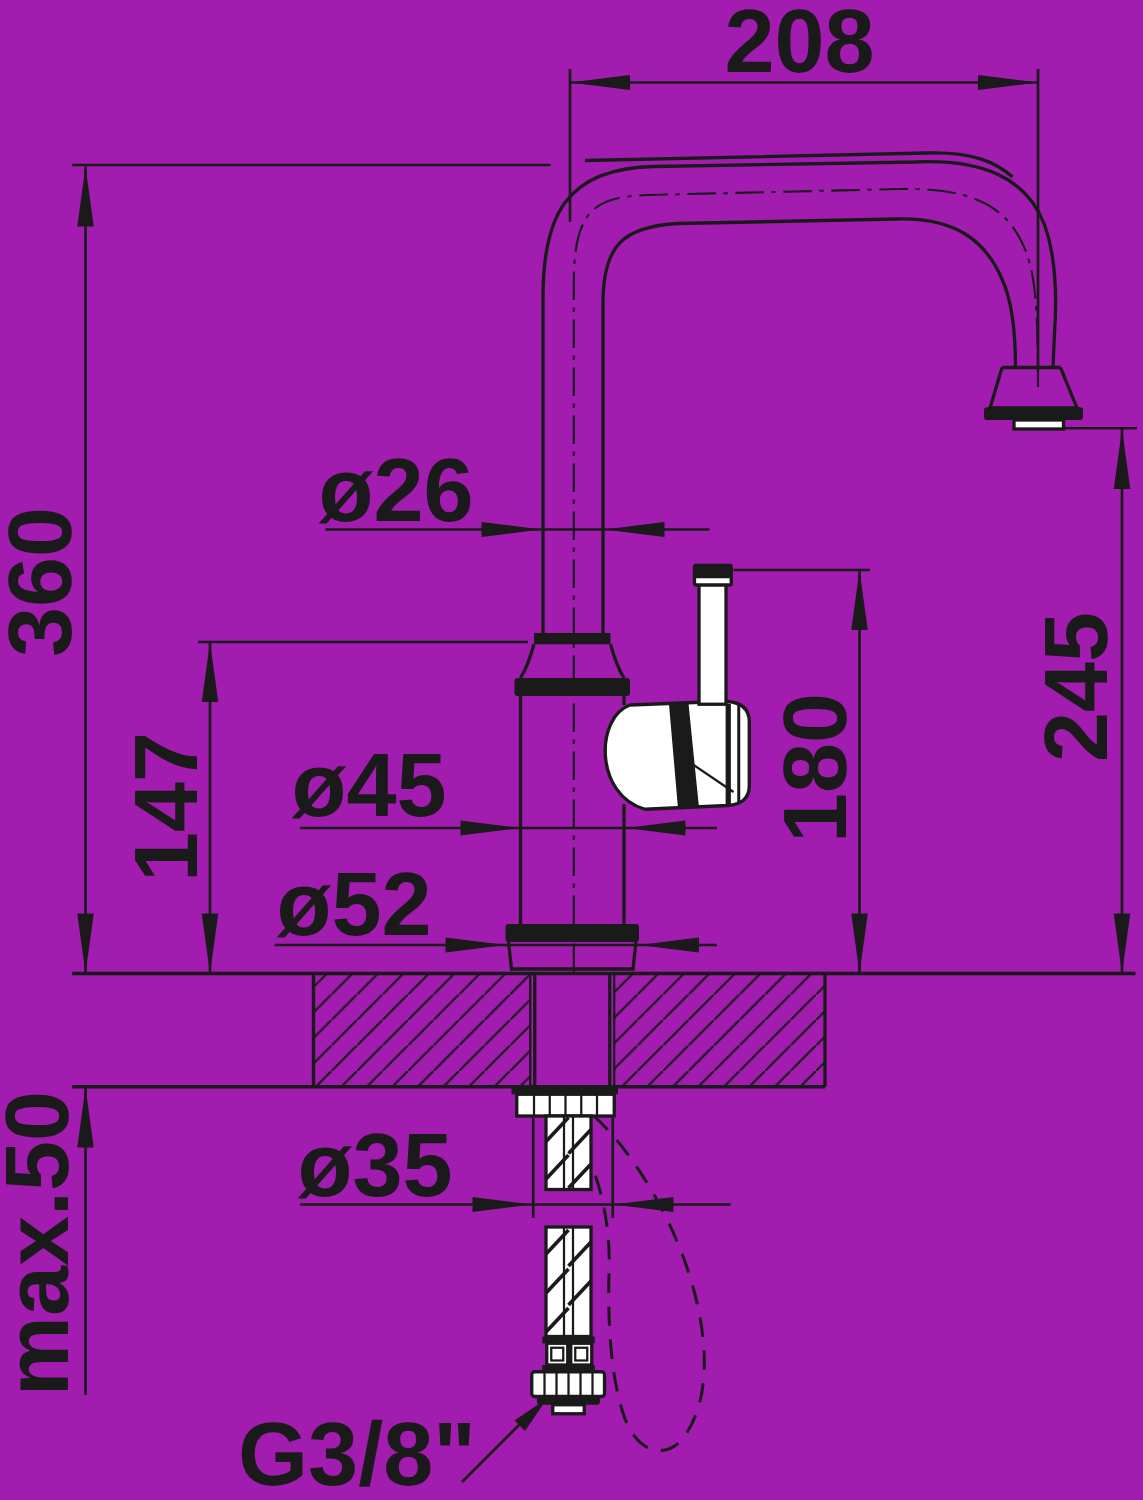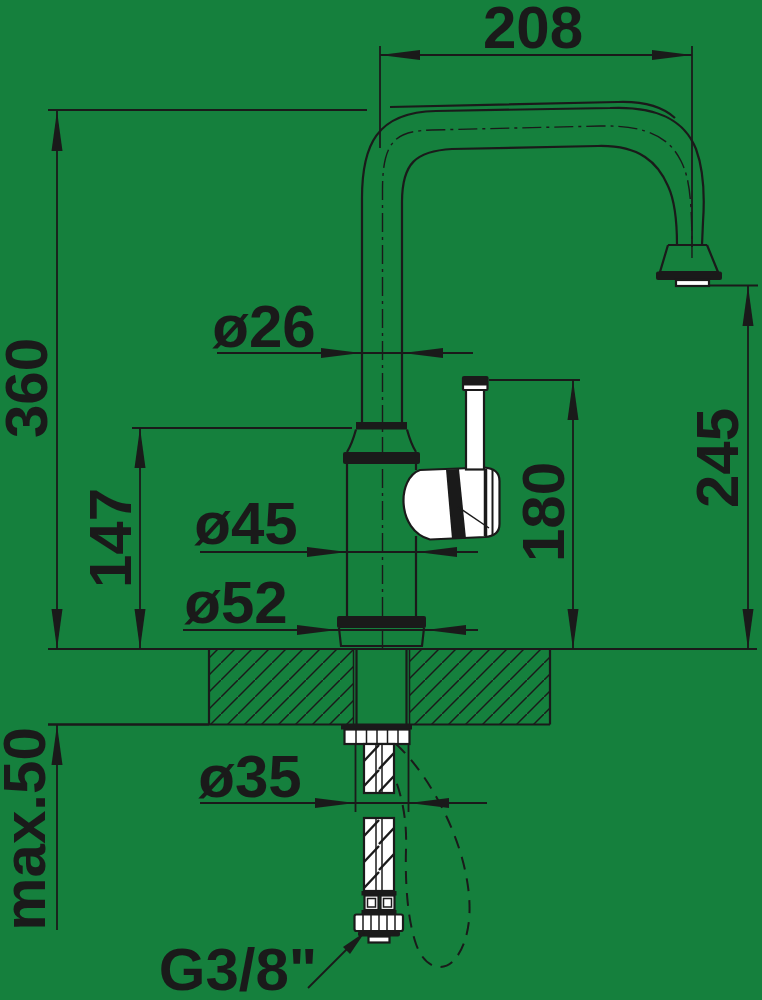--- a/index.html
+++ b/index.html
@@ -4,21 +4,21 @@
 <style>
   html, body {
     margin: 0;
     padding: 0;
     background: #ffffff;
   }
   .canvas {
     position: relative;
     width: 762px;
     height: 1000px;
-    background: #15803d;
+    background: #a21caf;
     overflow: hidden;
   }
   svg { display: block; }
   .ln    { stroke: #1a1a1a; stroke-width: 2.2; fill: none; stroke-linecap: butt; }
   .thin  { stroke: #1a1a1a; stroke-width: 1.5; fill: none; }
   .dim   { stroke: #1a1a1a; stroke-width: 1.8; fill: none; }
   .fillk { fill: #1a1a1a; stroke: none; }
   .white { fill: #ffffff; }
   .cl    { stroke: #1a1a1a; stroke-width: 1.4; fill: none; stroke-dasharray: 19 5 3 5; }
   .hose  { stroke: #1a1a1a; stroke-width: 2; fill: none; stroke-dasharray: 13 9; }

